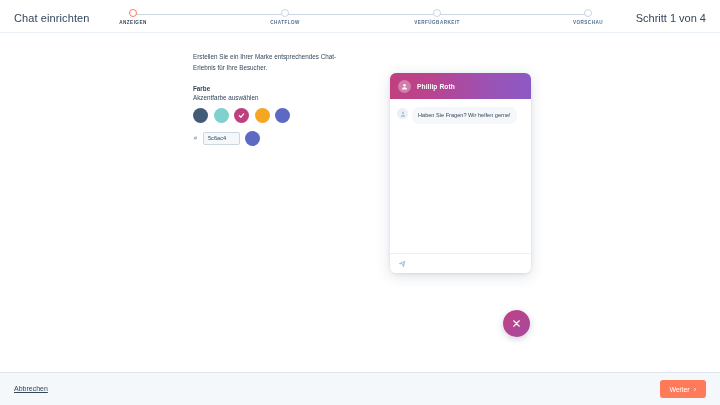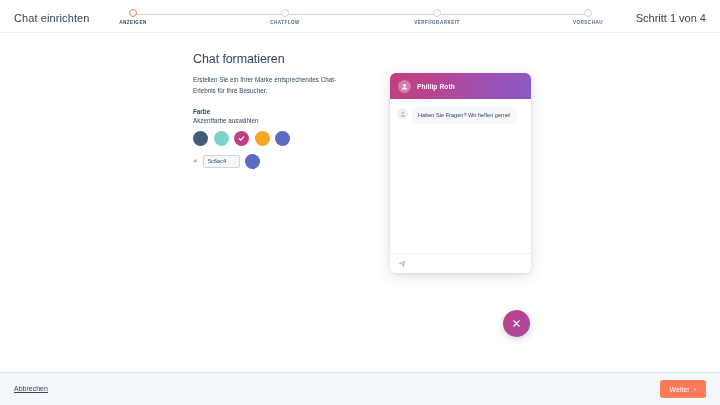--- a/index.html
+++ b/index.html
@@ -377,21 +377,20 @@
       <div class="step-label">VORSCHAU</div>
     </div>
   </div>
 
   <div class="topbar-step">Schritt 1 von 4</div>
 </div>
 
 <div class="main">
 
   <div class="form-col">
-    <div class="form-title">Chat formatieren</div>
     <div class="form-desc">Erstellen Sie ein Ihrer Marke entsprechendes Chat-Erlebnis für Ihre Besucher.</div>
 
     <div class="field-label">Farbe</div>
     <div class="field-sub">Akzentfarbe auswählen</div>
 
     <div class="swatch-row">
       <div class="swatch" style="background:#425b76;"></div>
       <div class="swatch" style="background:#7fd1cd;"></div>
       <div class="swatch" style="background:#c0407f;">
         <span class="swatch-check">

